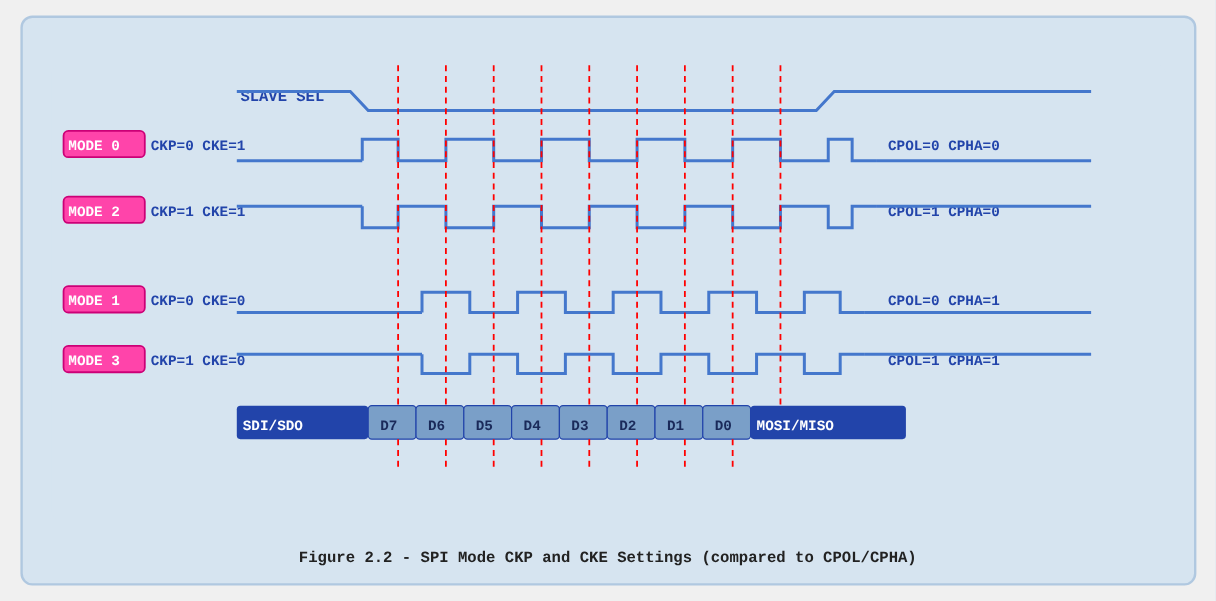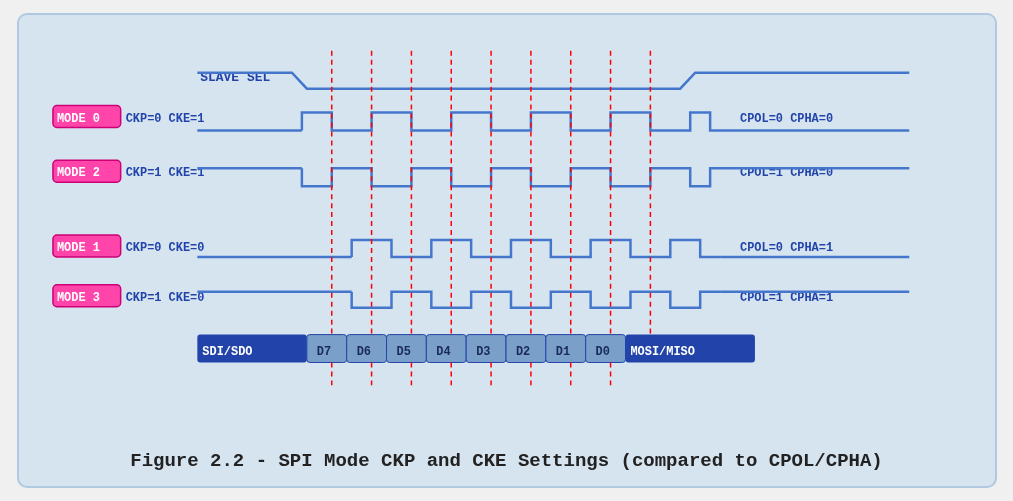--- a/index.html
+++ b/index.html
@@ -23,21 +23,21 @@
       flex-direction: column;
     }
     .diagram-area {
       flex: 1;
       display: flex;
       flex-direction: column;
       position: relative;
     }
     .caption {
       text-align: center;
-      font-size: 19px;
+      font-size: 13px;
       font-weight: bold;
       color: #222;
       font-family: 'Courier New', Courier, monospace;
     }
 
     
     .waveform-container {
       flex: 1;
       position: relative;
       display: flex;

